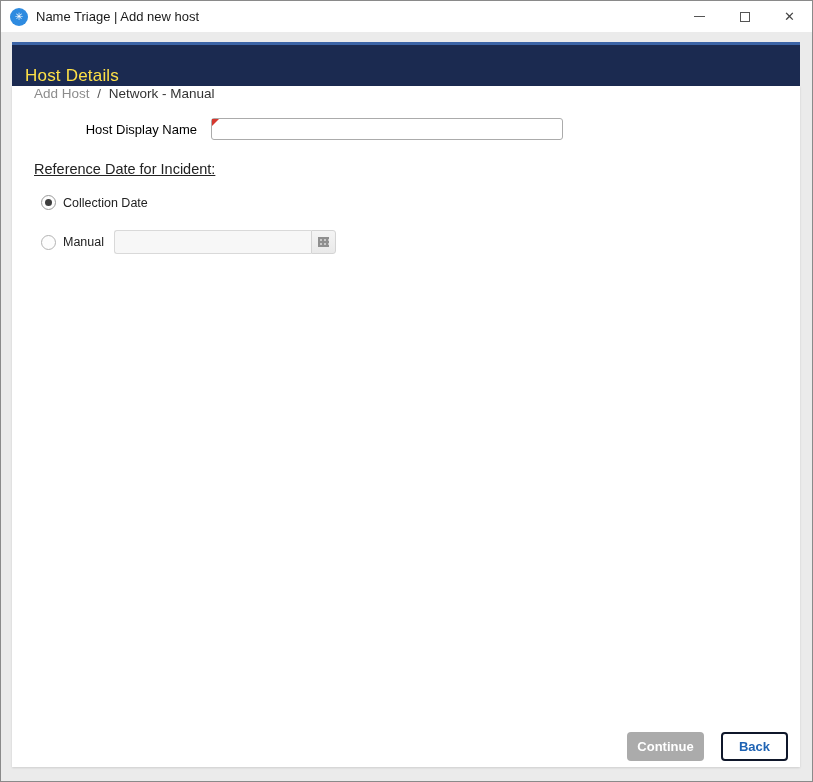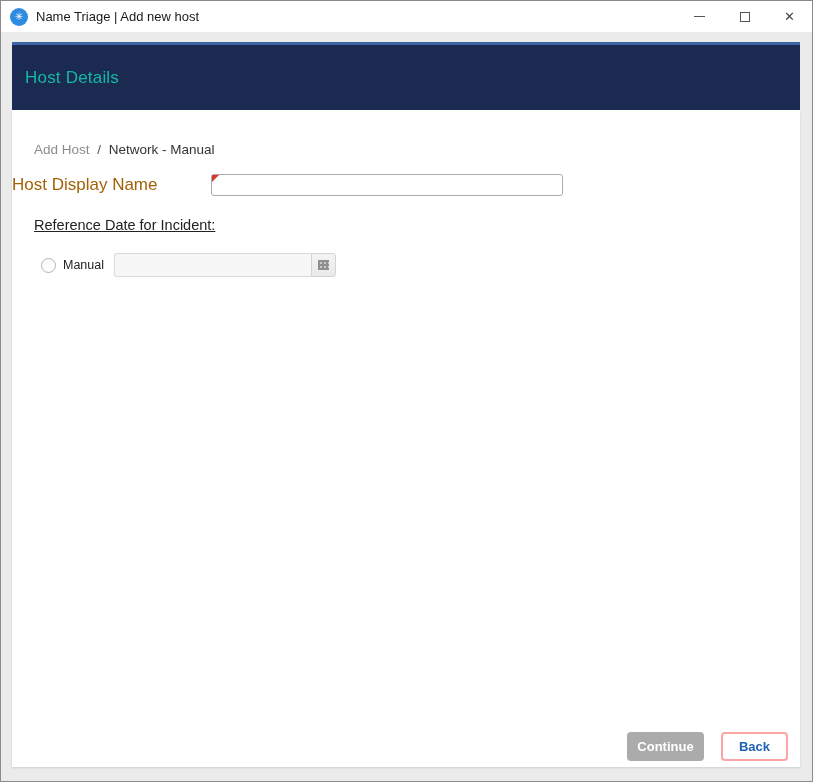--- a/index.html
+++ b/index.html
@@ -39,51 +39,51 @@
   .max-glyph { width: 10px; height: 10px; border: 1px solid #555; }
   .close-glyph { font-size: 13px; color: #444; line-height: 1; }
   
   .window-body {
     flex: 1; background: #ebebeb;
     padding: 10px 12px 14px 11px;
     display: flex; flex-direction: column;
     min-height: 0;
   }
   .panel-header {
-    flex: 0 0 auto; height: 68px;
+    flex: 0 0 auto; height: 44px;
     background: #1b2a50;
     border-top: 3px solid #3c64a6;
-    color: #14b8a6;
-    display: flex; align-items: center;
+    color: #fde047;
+    display: flex; align-items: flex-end;
     padding-left: 13px;
     font-size: 17px; font-weight: 400;
     letter-spacing: 0.2px;
   }
   .card {
     flex: 1; background: #ffffff;
     position: relative;
     box-shadow: 0 1px 2px rgba(0,0,0,0.12);
-    padding-top: 32px;
+    padding-top: 0;
     min-height: 0;
   }
   
   .breadcrumb {
     margin-left: 22px; font-size: 13.5px;
   }
   .crumb-parent { color: #8c8c8c; }
   .crumb-sep { color: #555; margin: 0 4px; }
   .crumb-current { color: #333; }
   
   .field-row {
     display: flex; align-items: center;
     margin-top: 17px;
   }
   .field-label {
-    flex: 0 0 185px; 
-    font-size: 17px; color: #a16207;
+    flex: 0 0 185px; text-align: right;
+    font-size: 13px; color: #000000;
     margin-right: 14px;
   }
   .required-wrap { position: relative; }
   .required-marker {
     position: absolute; top: 1px; left: 1px;
     width: 0; height: 0;
     border-top: 7px solid #d5392f;
     border-right: 7px solid transparent;
   }
   .text-input {
@@ -151,21 +151,21 @@
     font-family: "Liberation Sans", sans-serif;
     font-size: 13px; font-weight: bold;
     display: inline-flex; align-items: center; justify-content: center;
   }
   .btn-continue {
     width: 77px; background: #ababab; border: none;
     color: #fff; margin-right: 17px;
   }
   .btn-back {
     width: 67px; background: #fff;
-    border: 2px solid #fca5a5; color: #1e63b4;
+    border: 2px solid #0f172a; color: #1e63b4;
   }
 </style>
 </head>
 <body>
 
 <div class="window">
 
   <div class="titlebar">
     <div class="app-logo">✳</div>
     <div class="title-text">Name Triage | Add new host</div>
@@ -198,20 +198,24 @@
       <div class="field-row">
         <label class="field-label">Host Display Name</label>
         <span class="required-wrap">
           <input class="text-input" type="text" value="" style="">
           <span class="required-marker"></span>
         </span>
       </div>
 
       <div class="section-label">Reference Date for Incident:</div>
 
+      <div class="radio-row first">
+        <input type="radio" name="refdate" checked="" style="">
+        <span class="radio-label">Collection Date</span>
+      </div>
 
       <div class="radio-row second">
         <input type="radio" name="refdate" style="">
         <span class="radio-label">Manual</span>
         <span class="date-wrap">
           <input class="date-input" type="text" value="" style="">
           <span class="calendar-btn">
             <span class="calendar-glyph"></span>
           </span>
         </span>

